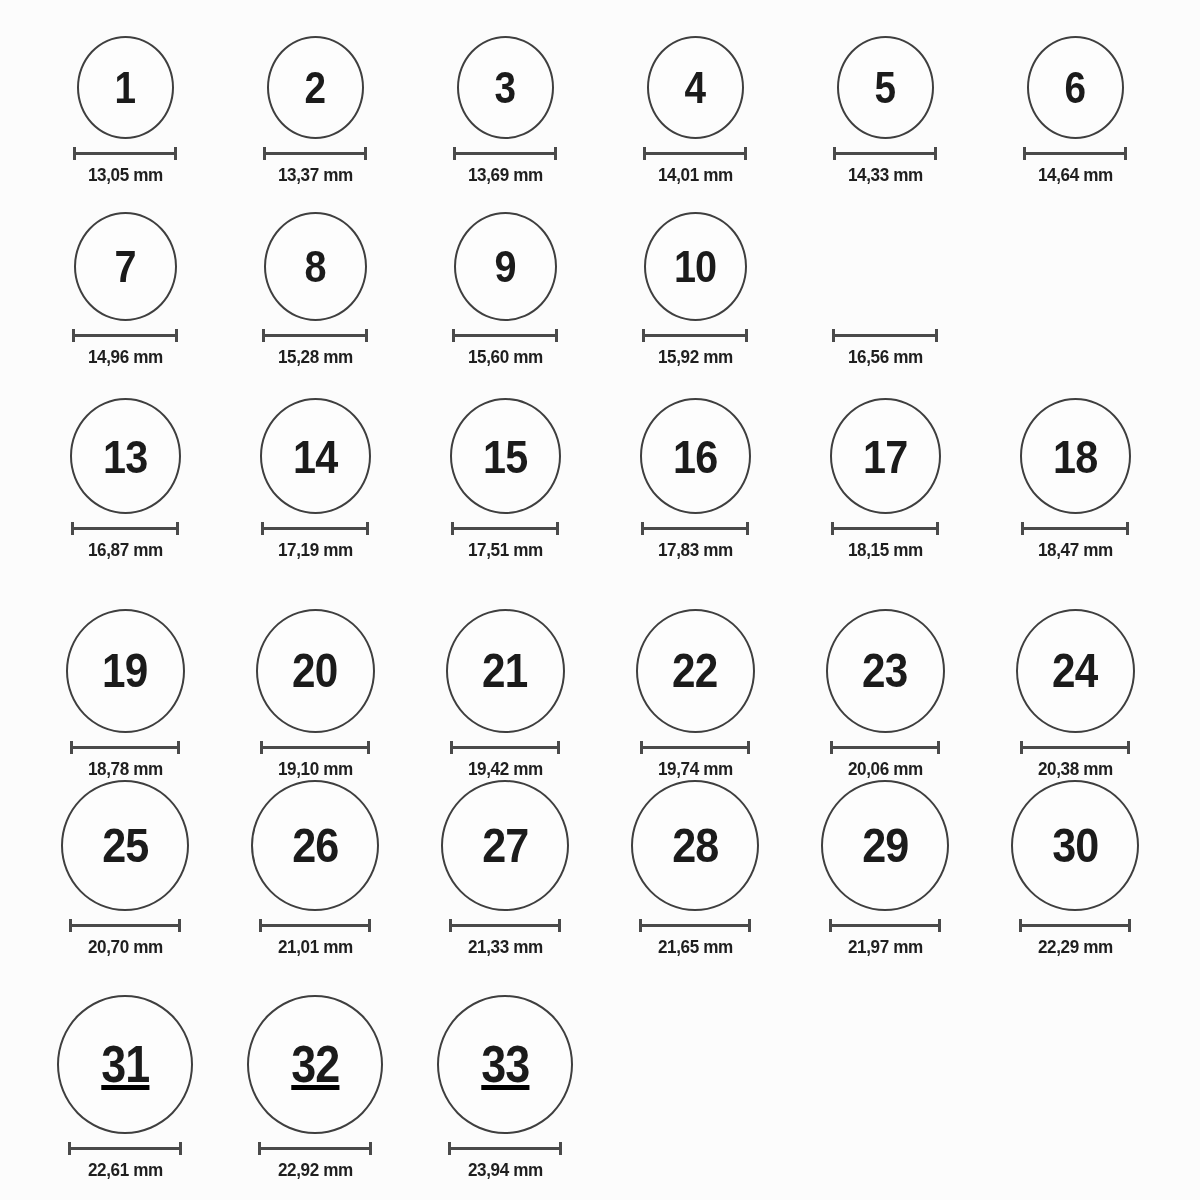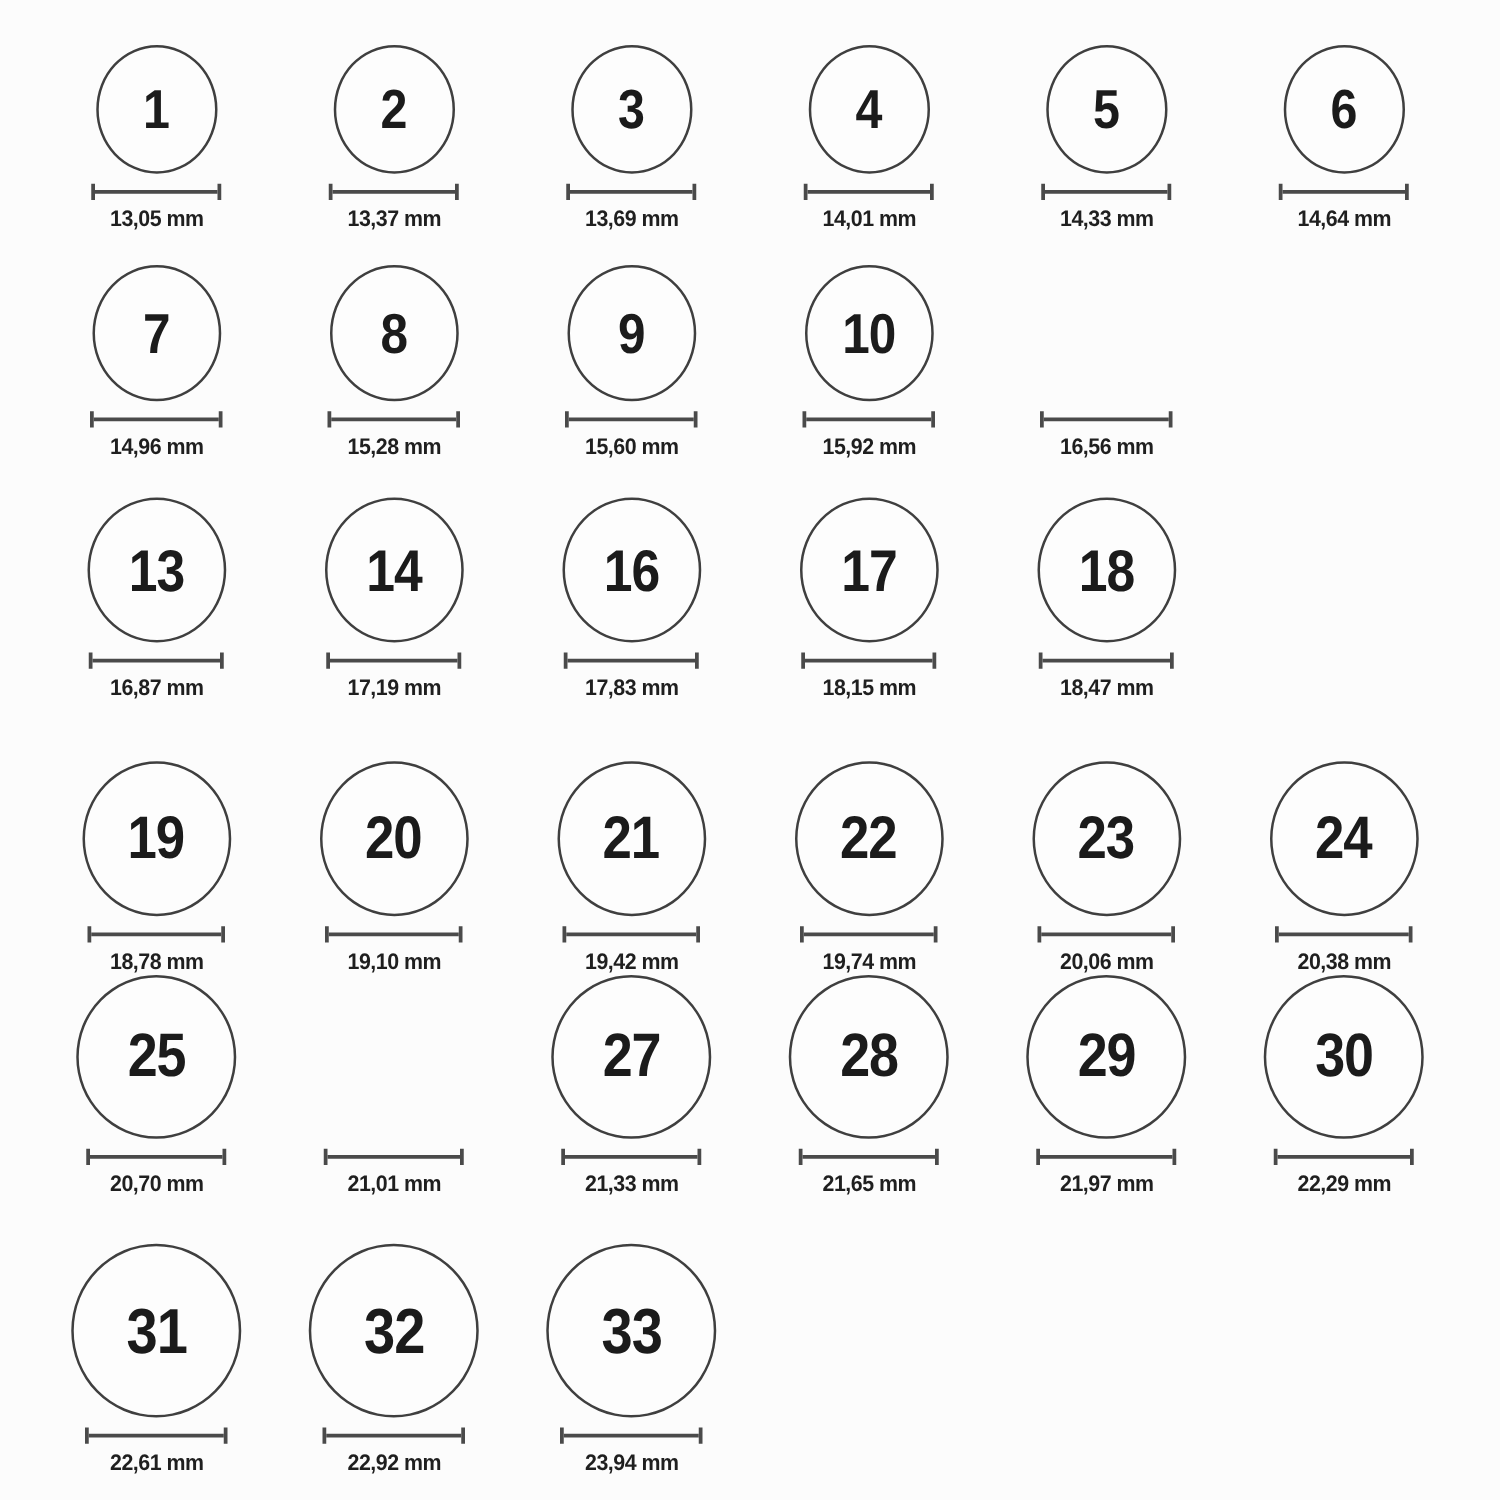--- a/index.html
+++ b/index.html
@@ -35,21 +35,21 @@
     margin-top:4px;font-size:18px;font-weight:bold;color:#1f1f1f;
     letter-spacing:-0.4px;line-height:22px;white-space:nowrap;
     transform:scaleX(0.95);
   }
   
   .r1 .circle{width:97px;height:103px;}  .r1 .num{font-size:44px;}  .r1 .dim{width:98px;}
   .r2 .circle{width:103px;height:109px;} .r2 .num{font-size:45px;}  .r2 .dim{width:100px;}
   .r3 .circle{width:111px;height:116px;} .r3 .num{font-size:47px;}  .r3 .dim{width:102px;}
   .r4 .circle{width:119px;height:124px;} .r4 .num{font-size:48px;}  .r4 .dim{width:104px;}
   .r5 .circle{width:128px;height:131px;} .r5 .num{font-size:49px;}  .r5 .dim{width:106px;}
-  .r6 .circle{width:136px;height:139px;} .r6 .num{font-size:51px;}  .r6 .dim{width:108px;}
+  .r6 .circle{width:136px;height:139px;text-decoration:underline;} .r6 .num{font-size:51px;}  .r6 .dim{width:108px;}
   .r1{margin-bottom:26px;}
   .r2{margin-bottom:30px;}
   .r3{margin-bottom:48px;}
   .r4{}
   .r5{margin-bottom:37px;justify-content:flex-end;}
 </style>
 </head>
 <body>
 
 <div id="chart">
@@ -144,20 +144,27 @@
     </div>
     <div class="cell">
       <div class="circle">
           <span class="num">14</span>
         </div>
       <div class="dim"></div>
       <div class="mm">17,19 mm</div>
     </div>
     <div class="cell">
       <div class="circle">
+          <span class="num">15</span>
+        </div>
+      <div class="dim"></div>
+      <div class="mm">17,51 mm</div>
+    </div>
+    <div class="cell">
+      <div class="circle">
           <span class="num">16</span>
         </div>
       <div class="dim"></div>
       <div class="mm">17,83 mm</div>
     </div>
     <div class="cell">
       <div class="circle">
           <span class="num">17</span>
         </div>
       <div class="dim"></div>
@@ -219,20 +226,23 @@
 
   <div class="row r5">
     <div class="cell">
       <div class="circle">
           <span class="num">25</span>
         </div>
       <div class="dim"></div>
       <div class="mm">20,70 mm</div>
     </div>
     <div class="cell">
+      <div class="circle">
+          <span class="num">26</span>
+        </div>
       <div class="dim"></div>
       <div class="mm">21,01 mm</div>
     </div>
     <div class="cell">
       <div class="circle">
           <span class="num">27</span>
         </div>
       <div class="dim"></div>
       <div class="mm">21,33 mm</div>
     </div>

